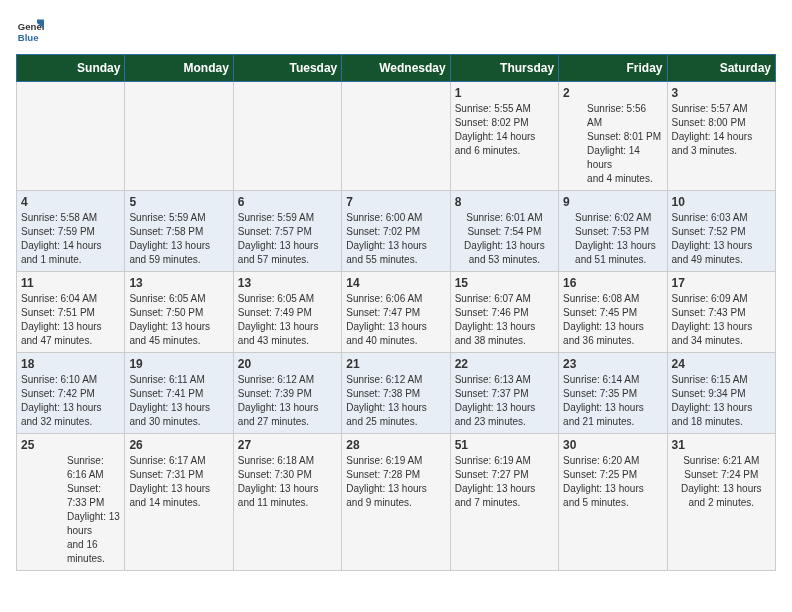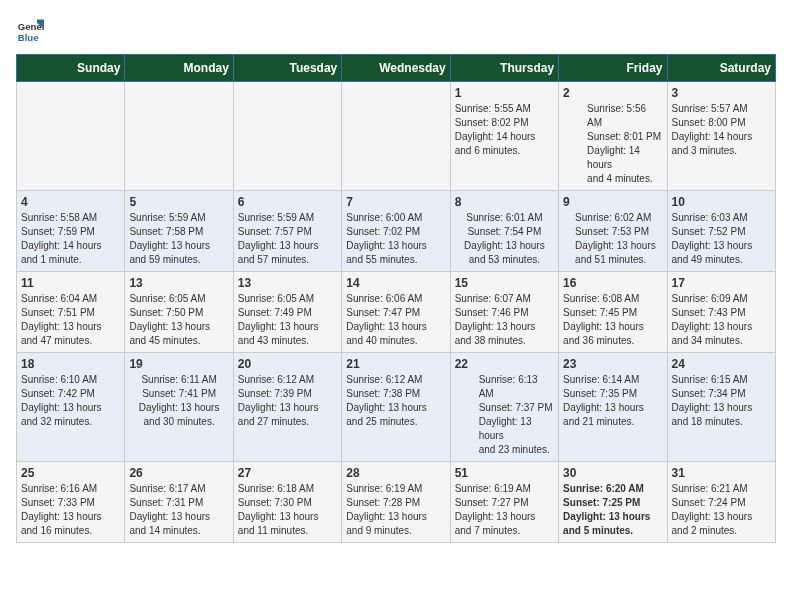--- a/index.html
+++ b/index.html
@@ -244,65 +244,65 @@
       <tr>
         <td>
           <span class="day-number">18</span>
           <div class="day-info" style="white-space: pre-line;">Sunrise: 6:10 AM
 Sunset: 7:42 PM
 Daylight: 13 hours
 and 32 minutes.</div>
         </td>
         <td>
           <span class="day-number">19</span>
-          <div class="day-info" style="white-space: pre-line; text-align: center;">Sunrise: 6:11 AM
+          <div class="day-info" style="white-space: pre-line;">Sunrise: 6:11 AM
 Sunset: 7:41 PM
 Daylight: 13 hours
 and 30 minutes.</div>
         </td>
         <td>
           <span class="day-number">20</span>
           <div class="day-info" style="white-space: pre-line;">Sunrise: 6:12 AM
 Sunset: 7:39 PM
 Daylight: 13 hours
 and 27 minutes.</div>
         </td>
         <td>
           <span class="day-number">21</span>
           <div class="day-info" style="white-space: pre-line;">Sunrise: 6:12 AM
 Sunset: 7:38 PM
 Daylight: 13 hours
 and 25 minutes.</div>
         </td>
         <td>
           <span class="day-number">22</span>
-          <div class="day-info" style="white-space: pre-line; margin-left: 24px;">Sunrise: 6:13 AM
+          <div class="day-info" style="white-space: pre-line;">Sunrise: 6:13 AM
 Sunset: 7:37 PM
 Daylight: 13 hours
 and 23 minutes.</div>
         </td>
         <td>
           <span class="day-number">23</span>
           <div class="day-info" style="white-space: pre-line;">Sunrise: 6:14 AM
 Sunset: 7:35 PM
 Daylight: 13 hours
 and 21 minutes.</div>
         </td>
         <td>
           <span class="day-number">24</span>
           <div class="day-info" style="white-space: pre-line;">Sunrise: 6:15 AM
-Sunset: 7:34 PM
+Sunset: 9:34 PM
 Daylight: 13 hours
 and 18 minutes.</div>
         </td>
       </tr>
       <tr>
         <td>
           <span class="day-number">25</span>
-          <div class="day-info" style="white-space: pre-line;">Sunrise: 6:16 AM
+          <div class="day-info" style="white-space: pre-line; margin-left: 46px;">Sunrise: 6:16 AM
 Sunset: 7:33 PM
 Daylight: 13 hours
 and 16 minutes.</div>
         </td>
         <td>
           <span class="day-number">26</span>
           <div class="day-info" style="white-space: pre-line;">Sunrise: 6:17 AM
 Sunset: 7:31 PM
 Daylight: 13 hours
 and 14 minutes.</div>
@@ -323,27 +323,27 @@
         </td>
         <td>
           <span class="day-number">51</span>
           <div class="day-info" style="white-space: pre-line;">Sunrise: 6:19 AM
 Sunset: 7:27 PM
 Daylight: 13 hours
 and 7 minutes.</div>
         </td>
         <td>
           <span class="day-number">30</span>
-          <div class="day-info" style="white-space: pre-line; font-weight: bold;">Sunrise: 6:20 AM
+          <div class="day-info" style="white-space: pre-line;">Sunrise: 6:20 AM
 Sunset: 7:25 PM
 Daylight: 13 hours
 and 5 minutes.</div>
         </td>
         <td>
           <span class="day-number">31</span>
-          <div class="day-info" style="white-space: pre-line;">Sunrise: 6:21 AM
+          <div class="day-info" style="white-space: pre-line; text-align: center;">Sunrise: 6:21 AM
 Sunset: 7:24 PM
 Daylight: 13 hours
 and 2 minutes.</div>
         </td>
       </tr>
     </tbody>
 </table>
 
 </body></html>

